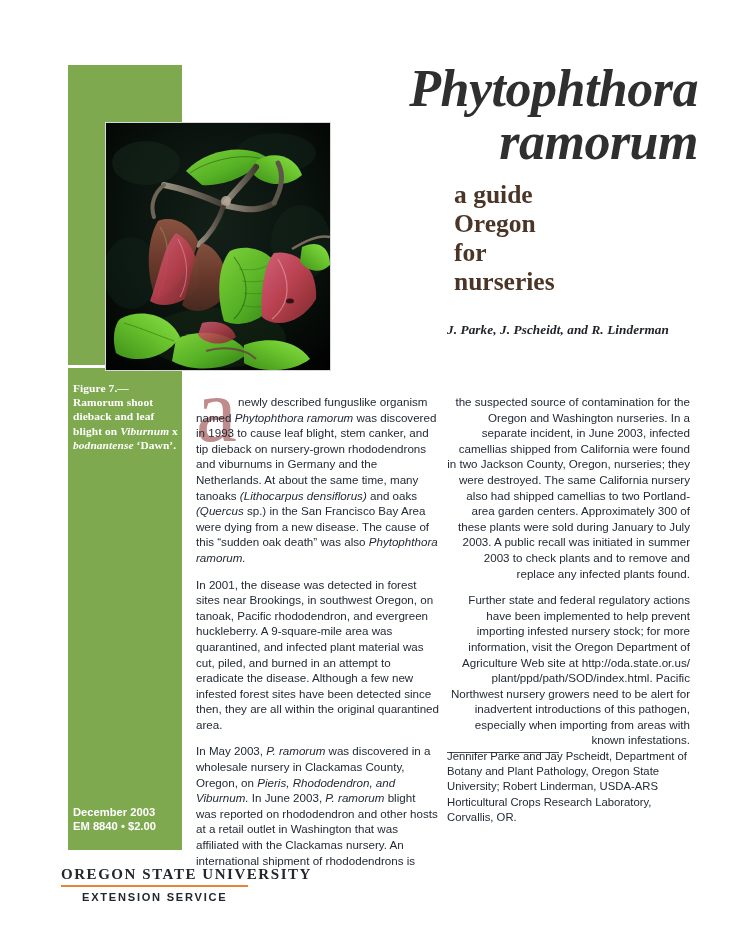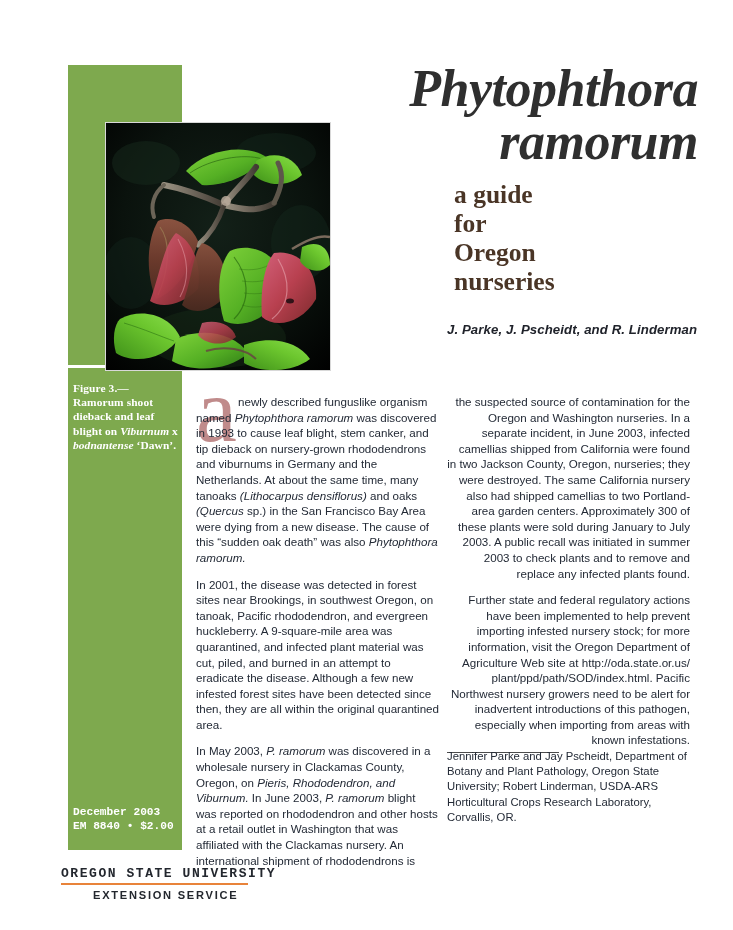--- a/index.html
+++ b/index.html
@@ -47,21 +47,21 @@
     line-height: 14.2px;
     color: #ffffff;
     letter-spacing: .1px;
   }
   .fig-caption em { font-style: italic; }
 
   .pub-info {
     position: absolute;
     left: 73px; top: 806px;
     width: 106px;
-    font-family: Liberation Mono, monospace;
+    font-family: Liberation Sans, sans-serif;
     font-weight: bold;
     font-size: 11.2px;
     line-height: 13.6px;
     color: #ffffff;
   }
 
   
   .photo {
     position: absolute;
     left: 106px; top: 123px;
@@ -99,21 +99,21 @@
     font-size: 25.5px;
     line-height: 29px;
     color: #4a3526;
     margin-left: 7px;
   }
 
   .byline {
     position: absolute;
     left: 447px; top: 322px;
     width: 260px;
-    font-family: Liberation Sans, sans-serif;
+    font-family: Liberation Serif, serif;
     font-style: italic;
     font-weight: bold;
     font-size: 13.2px;
     color: #20232b;
     letter-spacing: .1px;
   }
 
   
   .col {
     position: absolute;
@@ -163,53 +163,53 @@
     background: #4c4c4c;
   }
 
   
   .osu-logo {
     position: absolute;
     left: 61px; top: 866px;
     width: 260px;
   }
   .osu-line1 {
-    font-family: Liberation Mono, monospace;
-    font-weight: bold;
-    font-size: 13px;
+    font-family: Liberation Serif, serif;
+    font-weight: bold;
+    font-size: 15px;
     letter-spacing: 1.55px;
     color: #23272e;
     white-space: nowrap;
   }
   .osu-rule {
     width: 187px;
     height: 2px;
     background: #e8833a;
     margin: 2px 0 4px 0;
   }
   .osu-line2 {
     font-family: "Liberation Sans", sans-serif;
     font-weight: bold;
     font-size: 11.1px;
     letter-spacing: 1.75px;
     color: #23272e;
-    margin-left: 32px;
+    margin-left: 21px;
     white-space: nowrap;
   }
 </style>
 </head>
 <body>
 
 <div id="page">
 
   <div class="green-block-top"></div>
   <div class="green-block-caption"></div>
 
   <div class="fig-caption">
-    <span><span>Figure 3.—</span><span>Ramorum shoot dieback and leaf blight on </span><em>Viburnum</em><span> x </span><em>bodnantense</em><span> ‘Dawn’.</span></span>
+    <span><span>Figure 7.—</span><span>Ramorum shoot dieback and leaf blight on </span><em>Viburnum</em><span> x </span><em>bodnantense</em><span> ‘Dawn’.</span></span>
   </div>
 
   <div class="pub-info">
     <div>December 2003</div>
     <div>EM 8840 • $2.00</div>
   </div>
 
   <div class="photo">
     <svg viewBox="0 0 224 247" preserveAspectRatio="none" aria-hidden="true">
       <defs>
@@ -299,22 +299,22 @@
     </svg>
   </div>
 
   <div class="title-wrap">
     <div class="title-line">Phytophthora</div>
     <div class="title-line">ramorum</div>
   </div>
 
   <div class="subtitle">
     <div>a guide</div>
+    <div>Oregon</div>
     <div>for</div>
-    <div>Oregon</div>
     <div>nurseries</div>
   </div>
 
   <div class="byline">J. Parke, J. Pscheidt, and R. Linderman</div>
 
   <div class="dropcap">a</div>
 
   <div class="col" id="col-left">
       <p>newly described funguslike organism named <em>Phytophthora ramorum</em> was discovered in 1993 to cause leaf blight, stem canker, and tip dieback on nursery-grown rhododendrons and viburnums in Germany and the Netherlands. At about the same time, many tanoaks <em>(Lithocarpus densiflorus)</em> and oaks <em>(Quercus</em> sp.) in the San Francisco Bay Area were dying from a new disease. The cause of this “sudden oak death” was also <em>Phytophthora ramorum.</em></p>
       <p>In 2001, the disease was detected in forest sites near Brookings, in southwest Oregon, on tanoak, Pacific rhododendron, and evergreen huckleberry. A 9-square-mile area was quarantined, and infected plant material was cut, piled, and burned in an attempt to eradicate the disease. Although a few new infested forest sites have been detected since then, they are all within the original quarantined area.</p>

